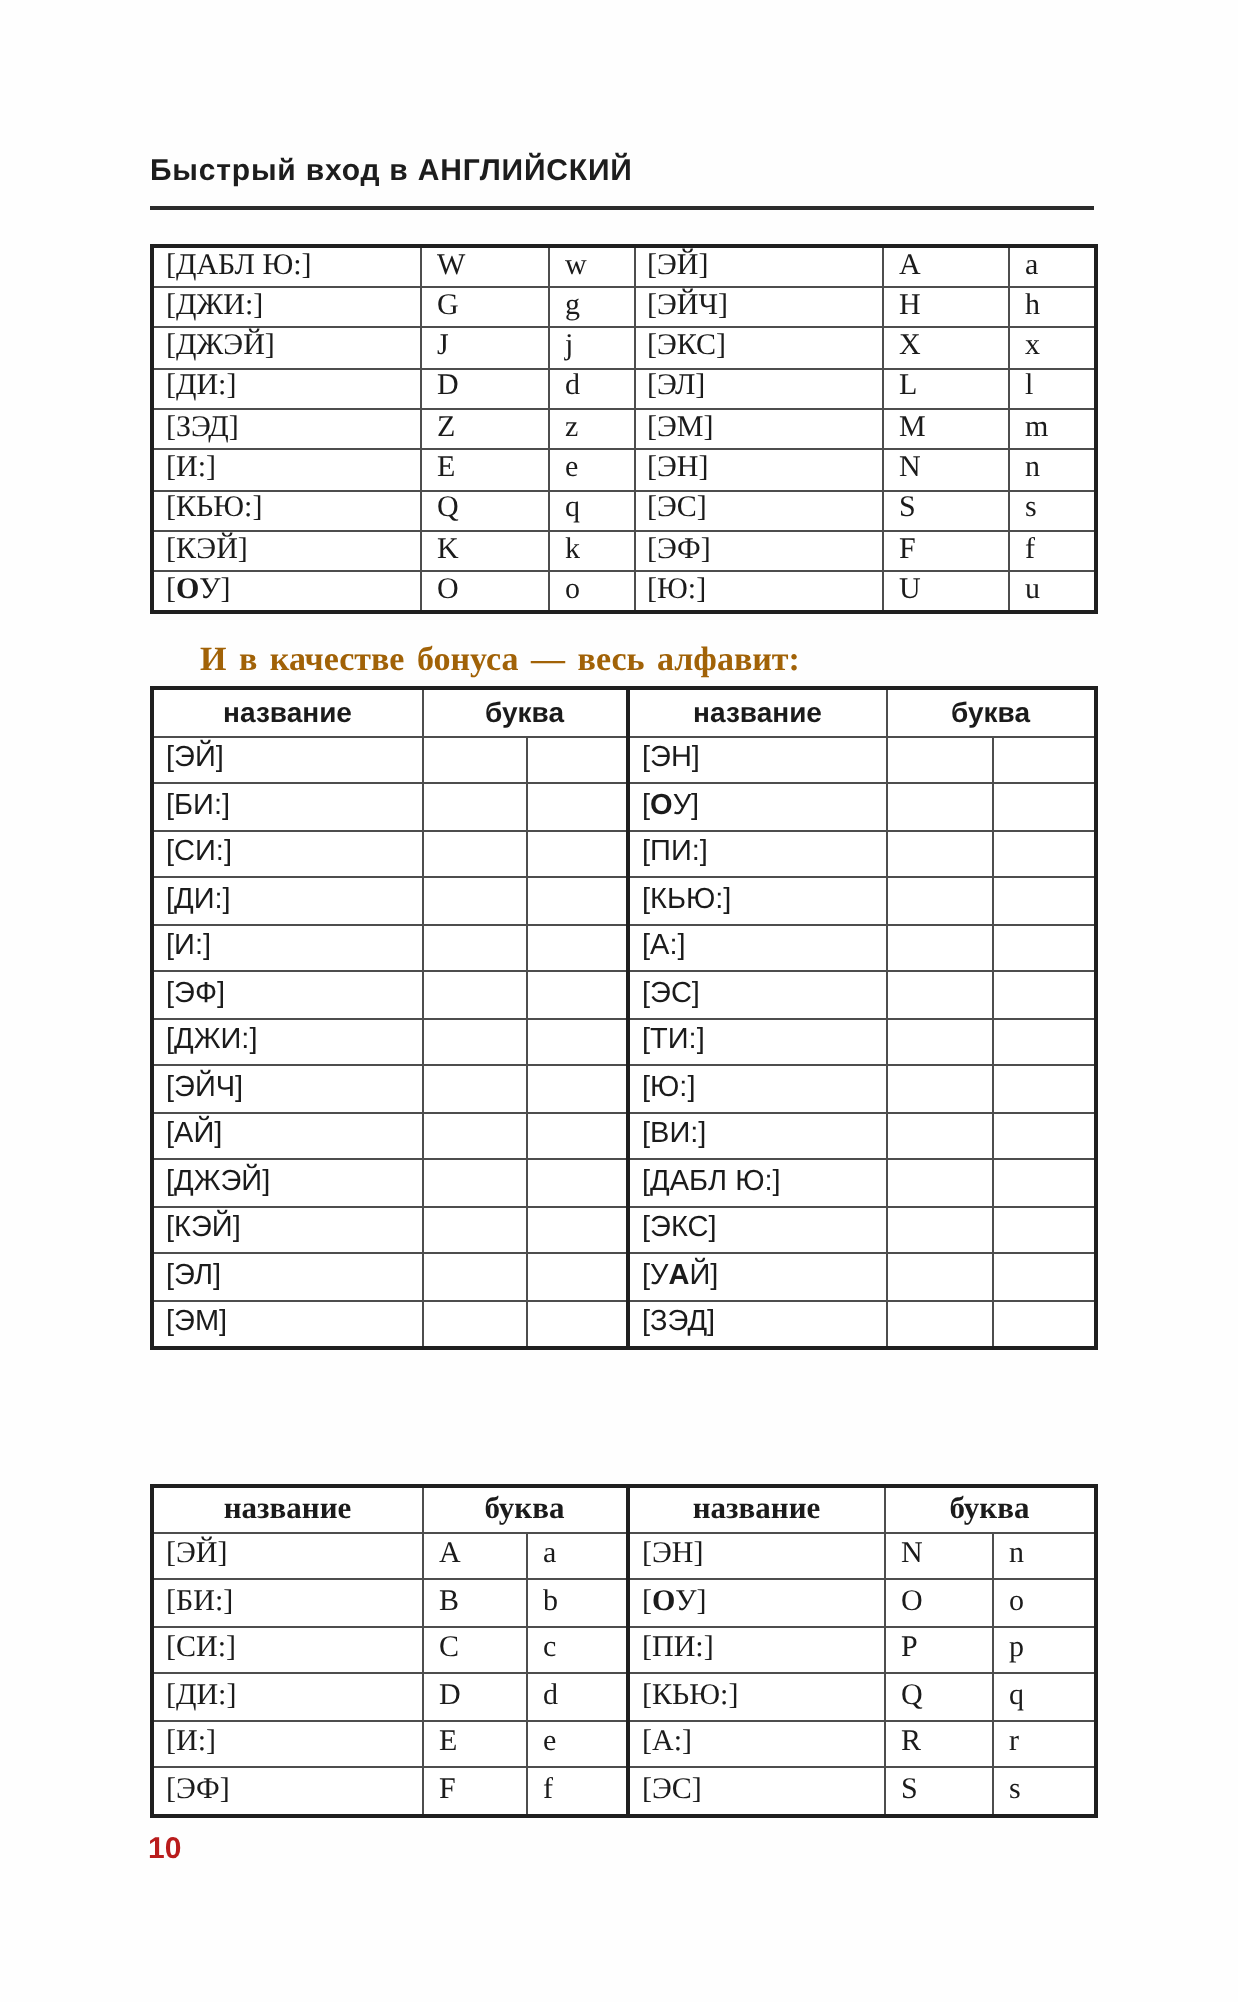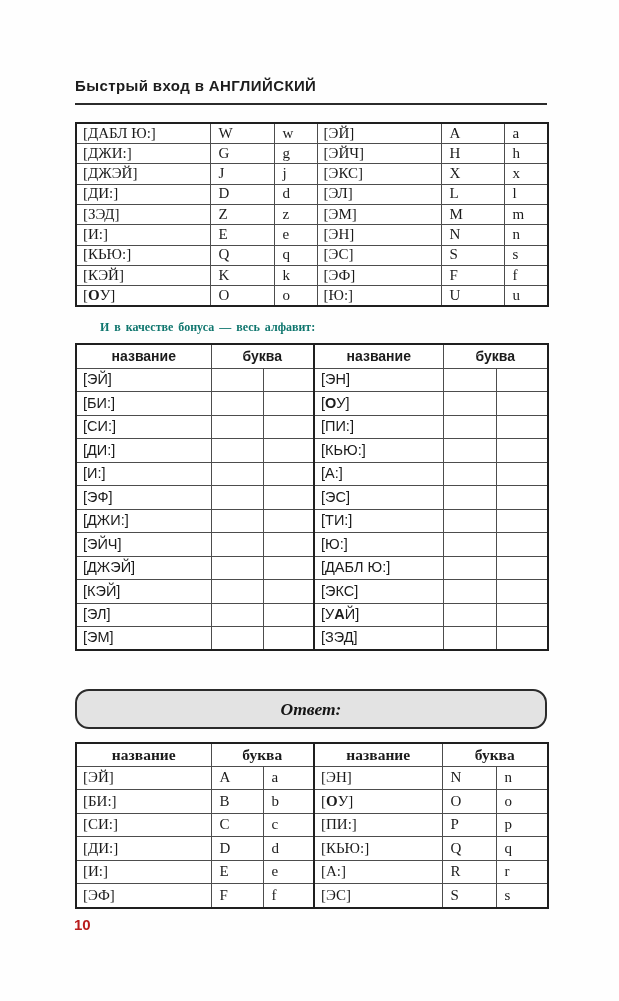--- a/index.html
+++ b/index.html
@@ -12,21 +12,21 @@
   table{border:2px solid #1f1f1f;}
   td,th{border:1px solid #4d4d4d;overflow:hidden;white-space:nowrap;vertical-align:middle;
         padding:0;line-height:1.05;}
   td.c-name{padding-left:6px;text-align:left;}
   td.c-up,td.c-low{padding-left:8px;text-align:left;}
   .c-mid{border-left:2px solid #1f1f1f;}
   #t1{top:122px;font-size:15px;}
   #t1 tr{height:20.35px;}
   #t1 .c-mid{border-left:1px solid #4d4d4d;}
   .bonus-heading{position:absolute;left:75px;top:320px;width:472px;font-weight:bold;
-       font-size:12px;word-spacing:2px;color:#0f766e;padding-left:25px;box-sizing:border-box;}
+       font-size:17px;word-spacing:2px;color:#a16207;padding-left:25px;box-sizing:border-box;}
   #t2{top:343px;font-family:"Liberation Sans",sans-serif;font-size:14.5px;}
   #t2 thead tr{height:24px;}
   #t2 tbody tr{height:23.5px;}
   #t2 th{font-size:14px;font-weight:bold;text-align:center;}
   .answer-box{position:absolute;left:75px;top:689px;width:472px;height:40px;box-sizing:border-box;
        background:#e3e3e3;border:2px solid #2b2b2b;border-radius:14px;
        display:flex;align-items:center;justify-content:center;
        font-weight:bold;font-style:italic;font-size:17.5px;color:#161616;}
   #t3{top:742px;font-size:15px;}
   #t3 thead tr{height:23px;}
@@ -207,20 +207,28 @@
         </tr>
         <tr>
           <td class="c-name">[ЭЙЧ]</td>
           <td class="c-up"></td>
           <td class="c-low"></td>
           <td class="c-name c-mid">[Ю:]</td>
           <td class="c-up"></td>
           <td class="c-low"></td>
         </tr>
         <tr>
+          <td class="c-name">[АЙ]</td>
+          <td class="c-up"></td>
+          <td class="c-low"></td>
+          <td class="c-name c-mid">[ВИ:]</td>
+          <td class="c-up"></td>
+          <td class="c-low"></td>
+        </tr>
+        <tr>
           <td class="c-name">[ДЖЭЙ]</td>
           <td class="c-up"></td>
           <td class="c-low"></td>
           <td class="c-name c-mid">[ДАБЛ Ю:]</td>
           <td class="c-up"></td>
           <td class="c-low"></td>
         </tr>
         <tr>
           <td class="c-name">[КЭЙ]</td>
           <td class="c-up"></td>
@@ -241,23 +249,20 @@
           <td class="c-name">[ЭМ]</td>
           <td class="c-up"></td>
           <td class="c-low"></td>
           <td class="c-name c-mid">[ЗЭД]</td>
           <td class="c-up"></td>
           <td class="c-low"></td>
         </tr>
       </tbody>
   </table>
 
-  <div class="answer-box">
-    <span>Ответ:</span>
-  </div>
 
   <table id="t3">
     <colgroup>
       <col style="width:135px">
         <col style="width:52px">
         <col style="width:51px">
       <col style="width:128px">
         <col style="width:54px">
         <col style="width:52px">
     </colgroup>

